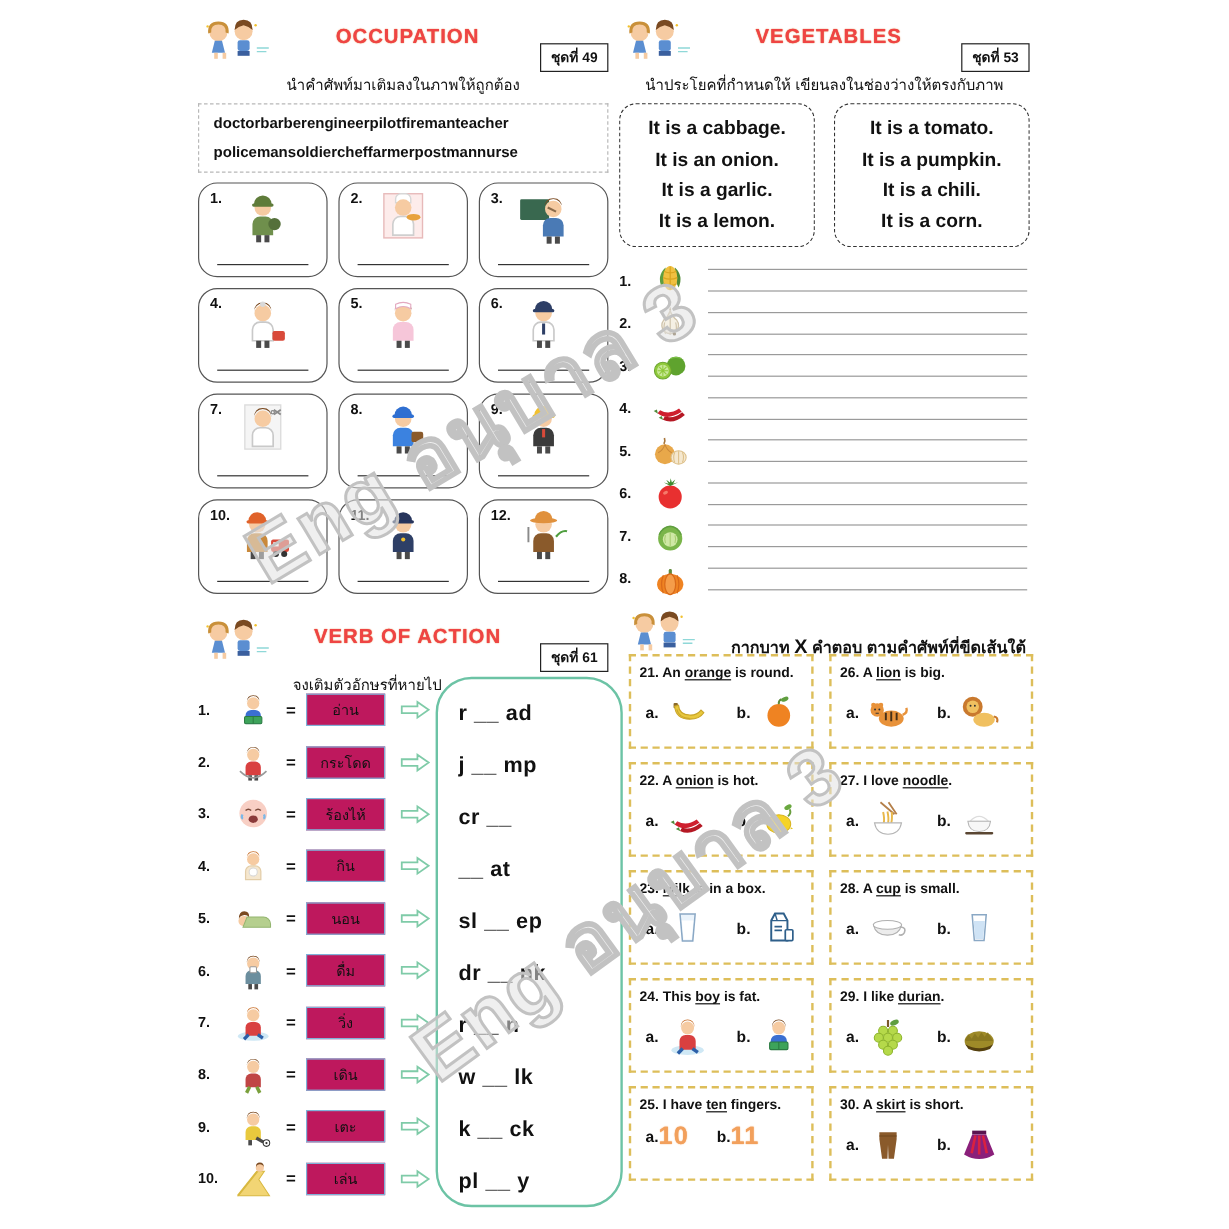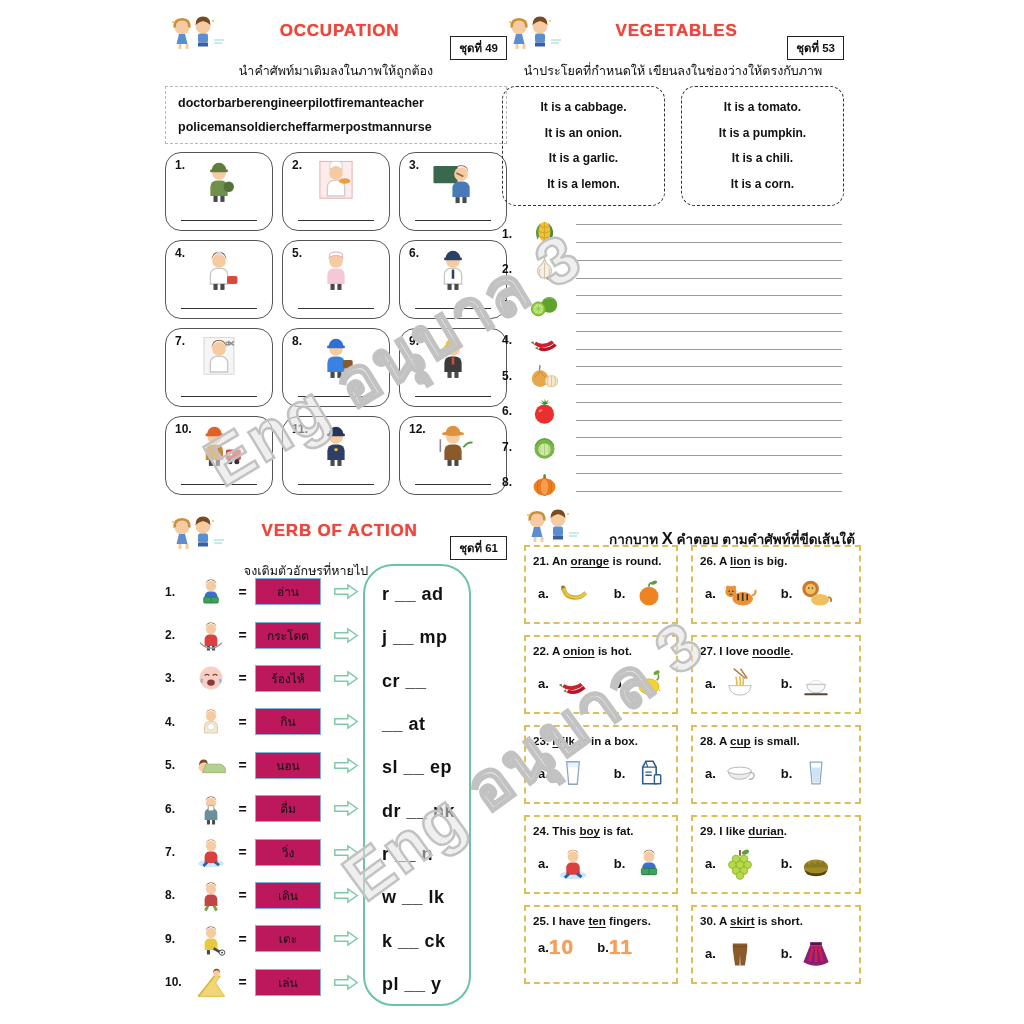--- a/index.html
+++ b/index.html
@@ -18,38 +18,38 @@
   .bank{border:1.6px dashed #b8b8b8;margin-top:5px;padding:4px 10px}
   .bank-row{display:flex;justify-content:flex-start;font-weight:bold;font-size:12.5px;padding:5px 2px}
   .ogrid{display:grid;grid-template-columns:repeat(3,1fr);gap:9px;margin-top:8px}
   .ocell{border:1.8px solid #555;border-radius:16px;height:77px;position:relative;background:#fff}
   .ocell .num{position:absolute;left:9px;top:5px;font-weight:bold;font-size:12px}
   .ocell .ic{position:absolute;left:50%;top:5px;transform:translateX(-50%)}
   .ocell .blank{position:absolute;bottom:9px;left:14%;width:72%;border-bottom:1.5px solid #333}
   
   .sboxes{display:flex;gap:16px;margin-top:5px}
   .sbox{flex:1;border:1.6px dashed #333;border-radius:14px;padding:8px 4px;text-align:center}
-  .sbox .sline{font-weight:bold;font-size:12px;line-height:25.5px}
+  .sbox .sline{font-weight:bold;font-size:16px;line-height:25.5px}
   .vitems{margin-top:10px}
   .vrow{display:flex;align-items:center;height:35.5px}
   .vrow .num{width:20px;font-weight:bold;font-size:12px}
   .vrow .ic{width:44px;display:flex;justify-content:center}
   .vrow .lines{flex:1;margin-left:10px;height:100%;position:relative}
   .vrow .lines i{position:absolute;left:0;right:2px;border-bottom:1.3px solid #9a9a9a}
   .vrow .lines i.l1{top:8px}.vrow .lines i.l2{top:26px}
   
   .vbrows{position:absolute;left:0;top:58px;right:146px}
   .vbrow{display:flex;align-items:center;height:43.4px}
   .vbrow .num{width:27px;font-weight:bold;font-size:12px}
   .vbrow .ic{width:38px;display:flex;justify-content:center}
   .vbrow .eq{width:25px;text-align:center;font-weight:bold;font-size:14px}
   .vbrow .thai{width:64px;height:25px;border:1.5px solid #7fb2d9;display:flex;
     align-items:center;justify-content:center;font-size:12px;background:#be185d}
   .vbrow .arr{margin-left:11px;display:flex}
-  .bigbox{position:absolute;left:198px;top:52px;width:108px;height:442px;border:2px solid #6cc3a5;
+  .bigbox{position:absolute;left:198px;top:52px;width:156px;height:442px;border:2px solid #6cc3a5;
     border-radius:30px;box-sizing:border-box;padding-top:7px;background:#fff}
   .pat{height:43.3px;display:flex;align-items:center;padding-left:17px;font-weight:bold;
     font-size:18px;letter-spacing:.5px;white-space:pre}
   
   .qinstr{position:absolute;top:23px;left:64px;right:0;text-align:center;
     font-weight:bold;font-size:13.5px}
   .qinstr .xbig{font-size:16.5px}
   .qgrid{position:absolute;top:40px;left:6px;display:grid;grid-template-columns:154px 170px;
     gap:11px 13px}
   .qbox{border:2px dashed #ddbe5a;padding:7px 7px 4px;box-sizing:border-box;height:79px;background:#fff}
@@ -293,21 +293,21 @@
                 <rect x="21.2" y="33" width="3.6" height="5.2" fill="#4a4a4a"></rect>
                 <path d="M29 22q4-5 8-4" stroke="#4f9e3f" stroke-width="1.6" fill="none"></path>
                 <path d="M9 15v11" stroke="#8a8a8a" stroke-width="1.4"></path>
               </svg>
             </span></span>
           <span class="blank"></span>
         </div>
       </div>
   </section>
 
-  <section class="ws" style="left:502px;top:12px;width:342px;height:488px">
+  <section class="ws" style="left:516px;top:12px;width:342px;height:488px">
     <div class="hdr">
       <span class="logo js-logo"><svg viewBox="0 0 64 46" width="64" height="46">
             <circle cx="17" cy="15" r="7.5" fill="#f6cba2"></circle>
             <path d="M8.5 16q-1-10 8.5-10t8.5 10l-2.5-1q.5-6.5-6-6.5T11 15z" fill="#c9903a"></path>
             <path d="M11.5 32l2.5-10h6l2.5 10z" fill="#5b8ed1"></path>
             <rect x="13.5" y="32" width="3" height="5" fill="#f6cba2"></rect>
             <rect x="20.5" y="32" width="3" height="5" fill="#f6cba2"></rect>
             <circle cx="38" cy="14" r="7.5" fill="#f6cba2"></circle>
             <path d="M30.5 13q0-8.5 7.5-8.5T45.5 13l-3.5-2.5-4-1.5-4 1.5z" fill="#7a4a21"></path>
             <rect x="33" y="21.5" width="10" height="9" rx="2" fill="#5b8ed1"></rect>

